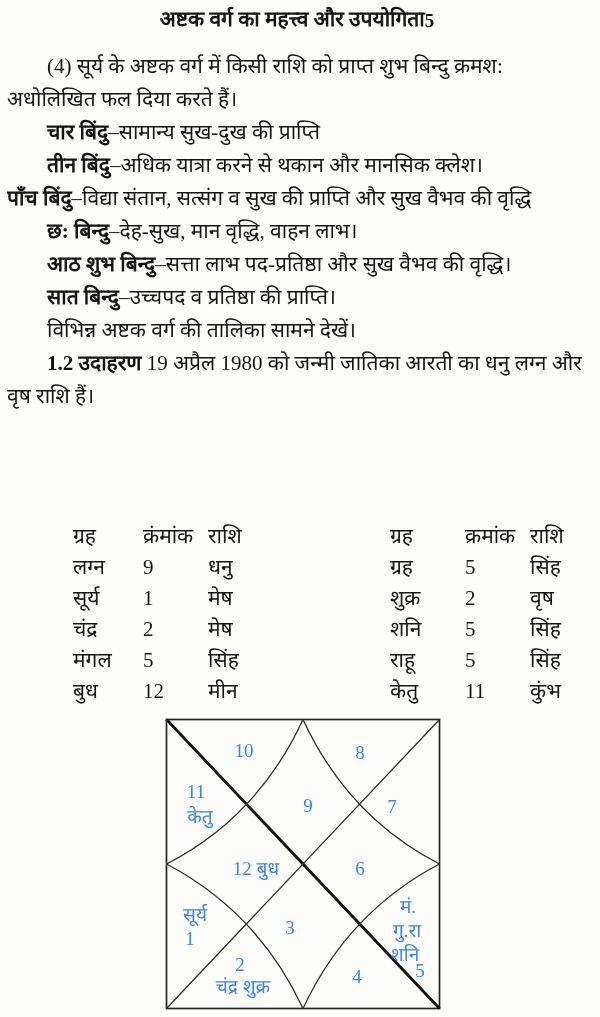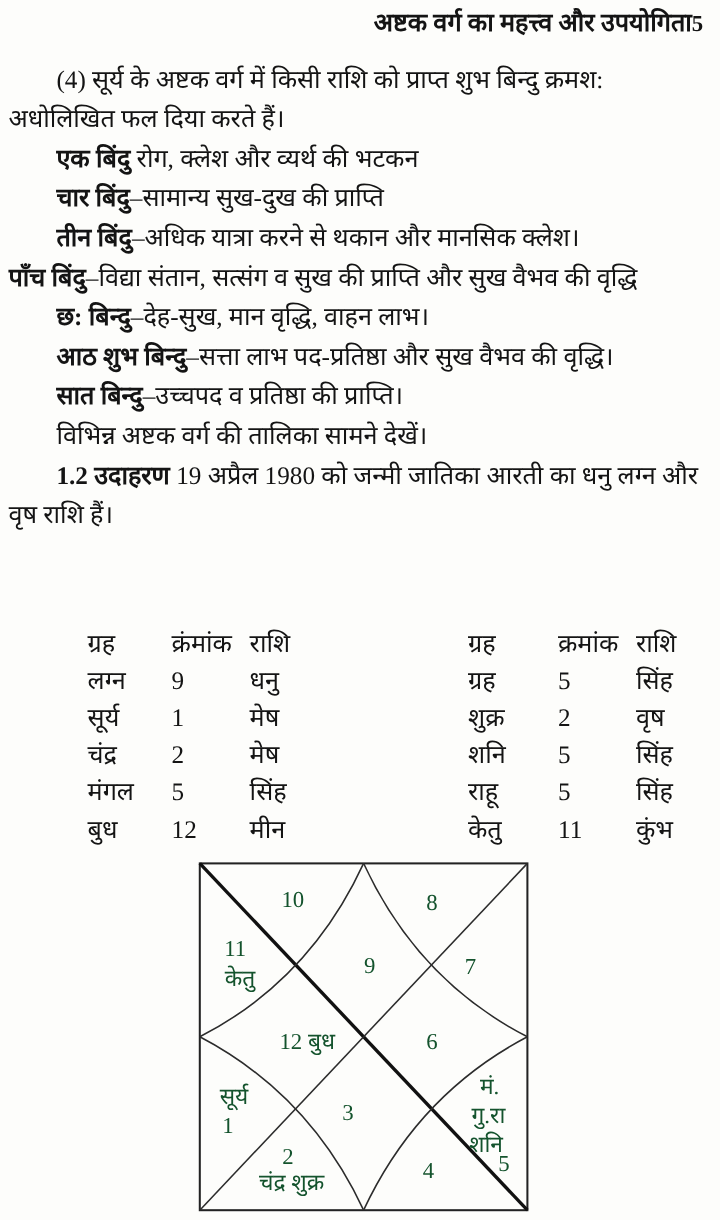--- a/index.html
+++ b/index.html
@@ -8,21 +8,21 @@
     width:600px;height:1017px;
     margin:0 auto;
     background:#fdfdfb;
     color:#141414;
     font-family:"Liberation Serif","DejaVu Serif",serif;
     overflow:hidden;
   }
   
   .header{
     position:absolute;top:6px;left:8px;right:14px;
-    display:flex;justify-content:flex-end;align-items:flex-start;
+    display:flex;justify-content:center;align-items:flex-start;
     font-size:21px;font-weight:700;line-height:26px;
   }
   .page-num{font-size:19px;font-weight:700;padding-top:2px;}
   
   .body-text{
     position:absolute;top:50px;left:7px;width:585px;height:470px;
     font-size:21px;line-height:33px;overflow:hidden;
   }
   .body-text p{margin:0;}
   .indent{text-indent:40px;}
@@ -37,37 +37,36 @@
   }
   .t-left{margin-left:28px;}
   .t-right{margin-left:82px;}
   .c1l{width:70px;} .c2l{width:65px;text-align:center;} .c3l{width:100px;padding-left:35px;}
   .c1r{width:75px;} .c2r{width:65px;text-align:center;} .c3r{width:100px;padding-left:33px;}
   
   .kundali{position:absolute;left:165px;top:718px;width:276px;height:292px;}
   .kundali svg{position:absolute;left:0;top:0;}
   .klabel{
     position:absolute;transform:translate(-50%,-50%);
-    font-size:19px;line-height:20px;white-space:nowrap;color:#14532d;
+    font-size:19px;line-height:20px;white-space:nowrap;color:#3b82f6;
   }
 </style>
 </head>
 <body>
 
 <div class="page">
 
   <div class="header">
     <span>अष्टक वर्ग का महत्त्व और उपयोगिता</span>
     <span class="page-num">5</span>
   </div>
 
   <div class="body-text">
     <p class="indent">(4) सूर्य के अष्टक वर्ग में किसी राशि को प्राप्त शुभ बिन्दु क्रमश: अधोलिखित फल दिया करते हैं।</p>
 
-    <p class="indent"><span class="lead">एक बिंदु</span><span> रोग, क्लेश और व्यर्थ की भटकन</span></p>
     <p class="indent"><span class="lead">चार बिंदु</span><span>–सामान्य सुख-दुख की प्राप्ति</span></p>
     <p class="indent"><span class="lead">तीन बिंदु</span><span>–अधिक यात्रा करने से थकान और मानसिक क्लेश।</span></p>
     <p class="blockind"><span class="lead">पाँच बिंदु</span><span>–विद्या संतान, सत्संग व सुख की प्राप्ति और सुख वैभव की वृद्धि</span></p>
     <p class="indent"><span class="lead">छ: बिन्दु</span><span>–देह-सुख, मान वृद्धि, वाहन लाभ।</span></p>
     <p class="indent"><span class="lead">आठ शुभ बिन्दु</span><span>–सत्ता लाभ पद-प्रतिष्ठा और सुख वैभव की वृद्धि।</span></p>
     <p class="indent"><span class="lead">सात बिन्दु</span><span>–उच्चपद व प्रतिष्ठा की प्राप्ति।</span></p>
 
     <p class="indent">विभिन्न अष्टक वर्ग की तालिका सामने देखें।</p>
 
     <p class="indent"><span class="lead">1.2 उदाहरण</span><span> 19 अप्रैल 1980 को जन्मी जातिका आरती का धनु लग्न और वृष राशि हैं।</span></p>

